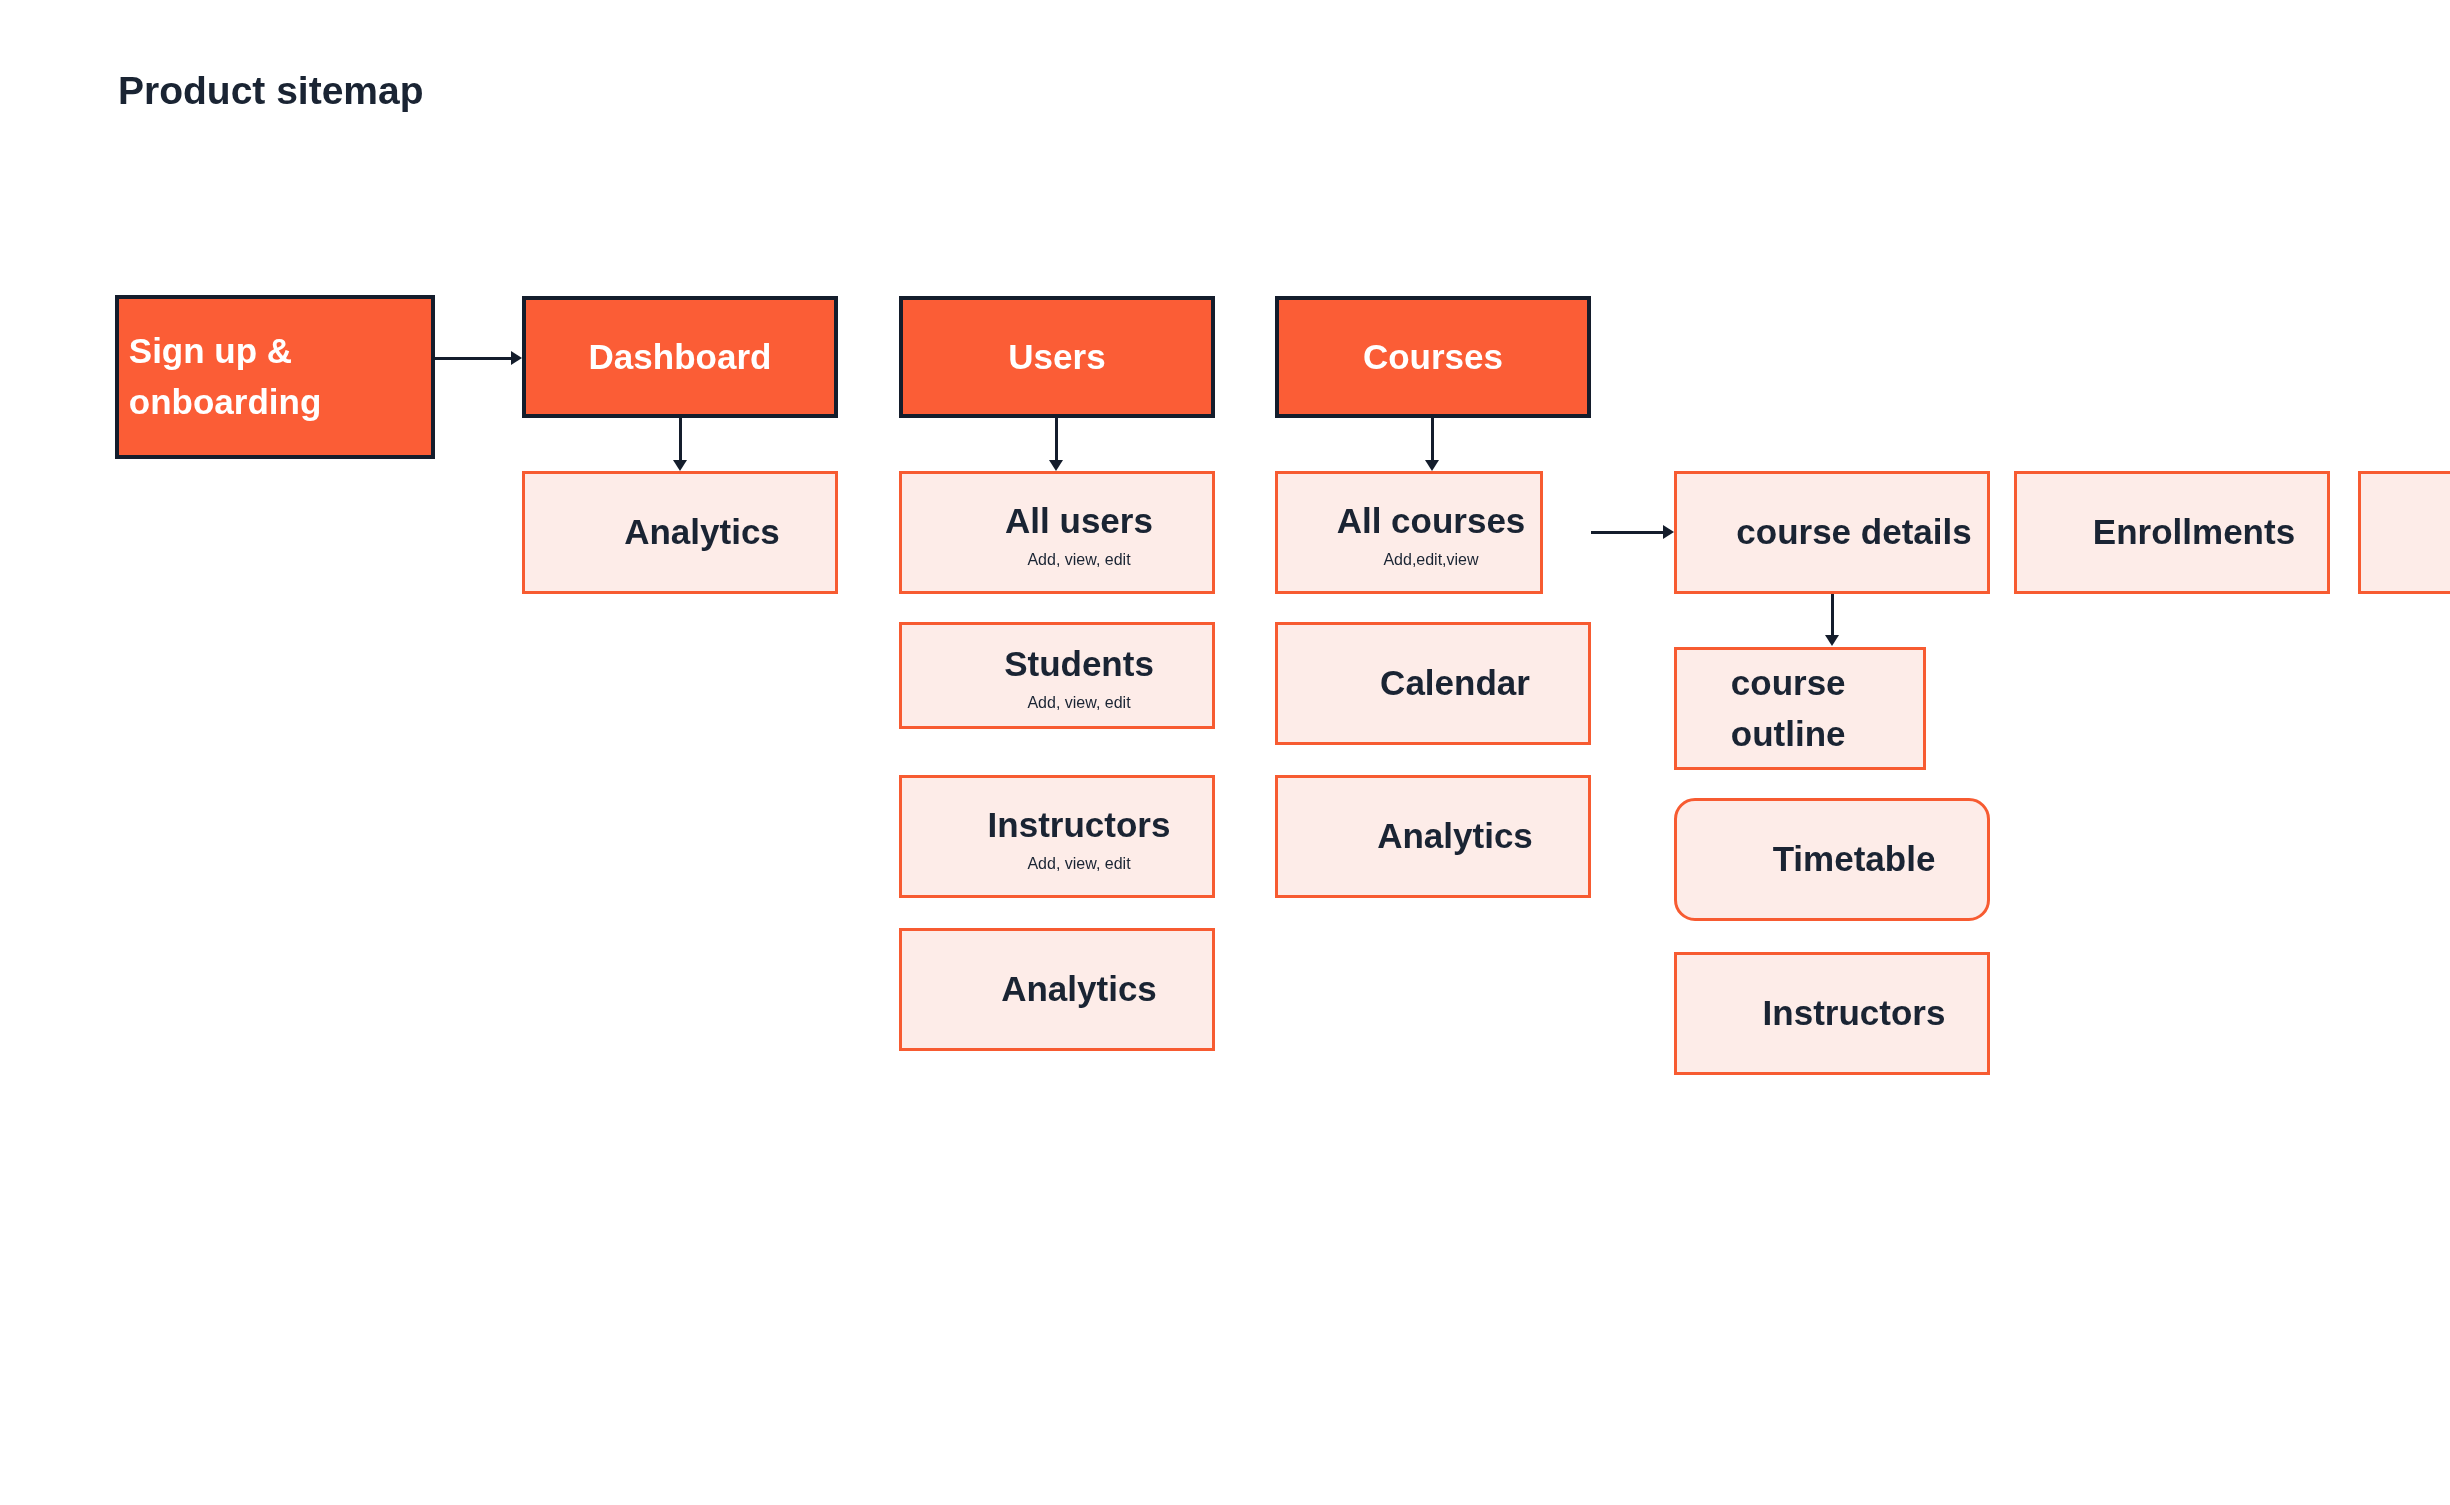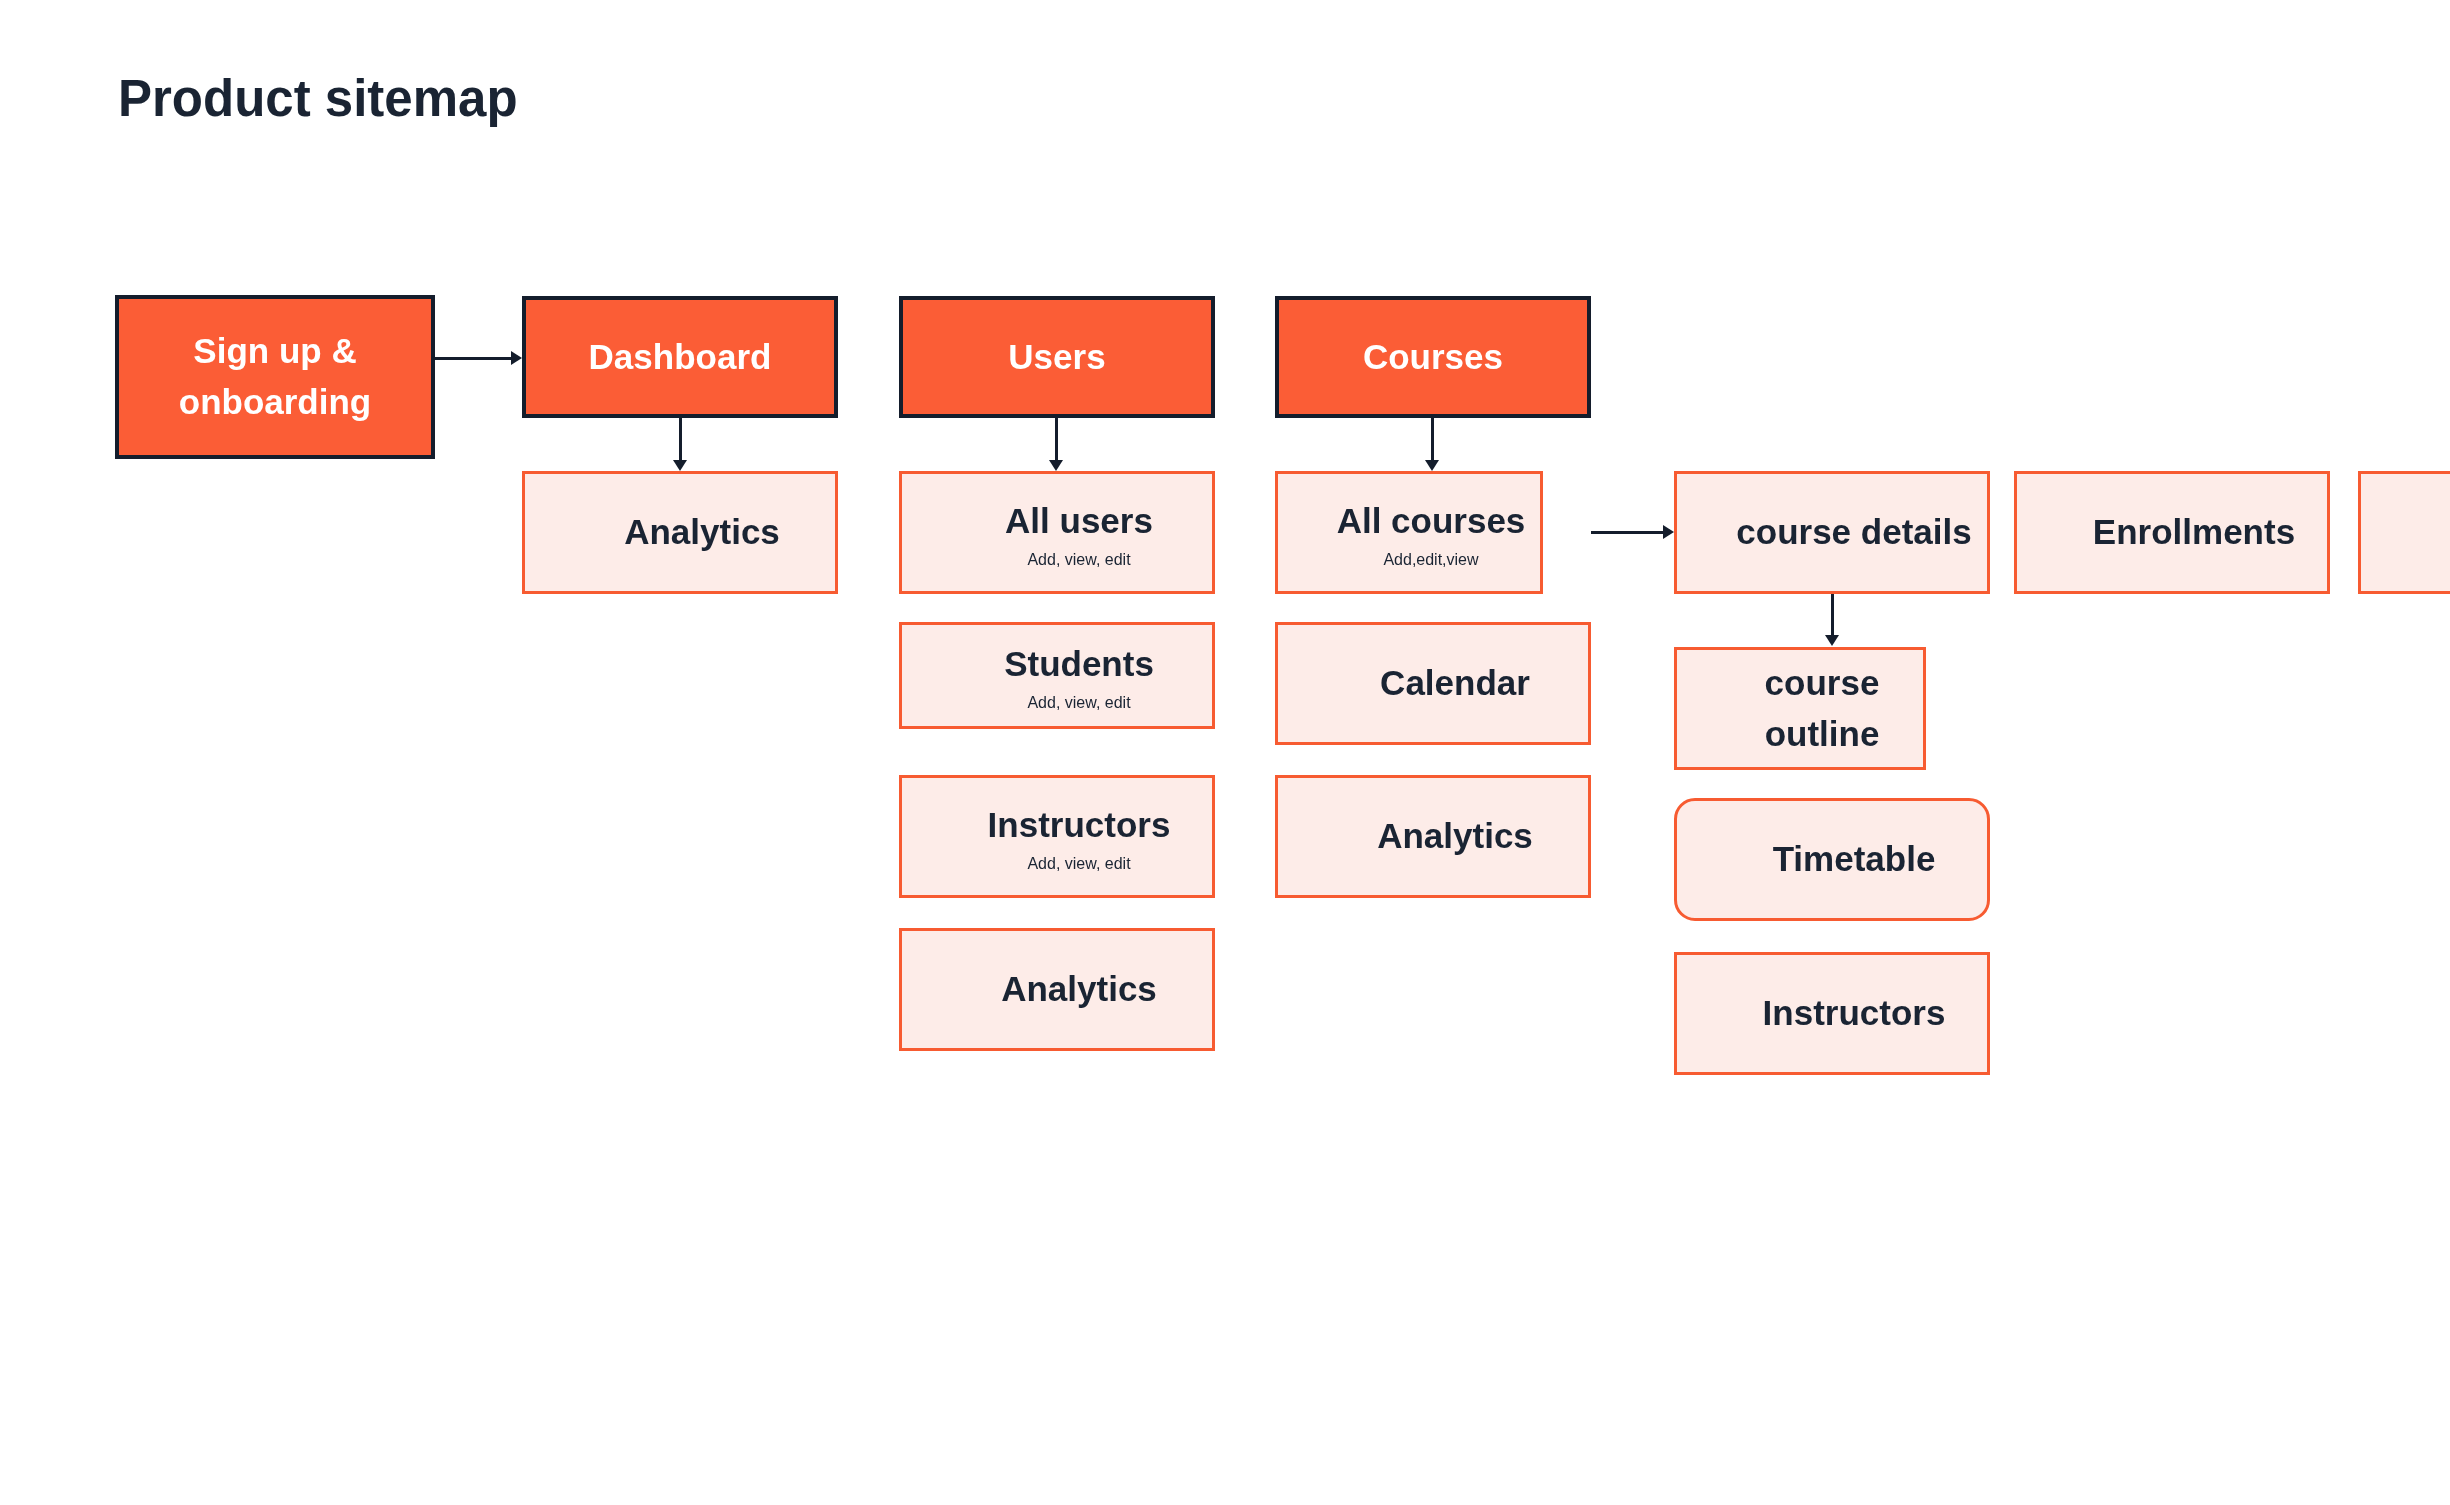--- a/index.html
+++ b/index.html
@@ -10,26 +10,25 @@
     --text:#1A2433;
     --white:#FFFFFF;
   }
   html,body{margin:0;padding:0;}
   body{
     width:3116px;height:1505px;position:relative;background:var(--white);
     font-family:"Liberation Sans","DejaVu Sans",sans-serif;overflow:hidden;
   }
   .page-title{
     position:absolute;left:118px;top:69px;
-    font-size:51px;font-weight:700;color:var(--text);letter-spacing:0px;
+    font-size:39px;font-weight:700;color:var(--text);letter-spacing:0px;
   }
   .box{
     position:absolute;box-sizing:border-box;
     display:flex;flex-direction:column;align-items:center;justify-content:center;
-    text-align:center;
   }
   .box.primary{
     background:var(--orange);
     border:4.9px solid var(--navy);
     color:var(--white);
   }
   .box.secondary{
     background:var(--light);
     border:3.9px solid var(--orange-border);
     color:var(--text);

